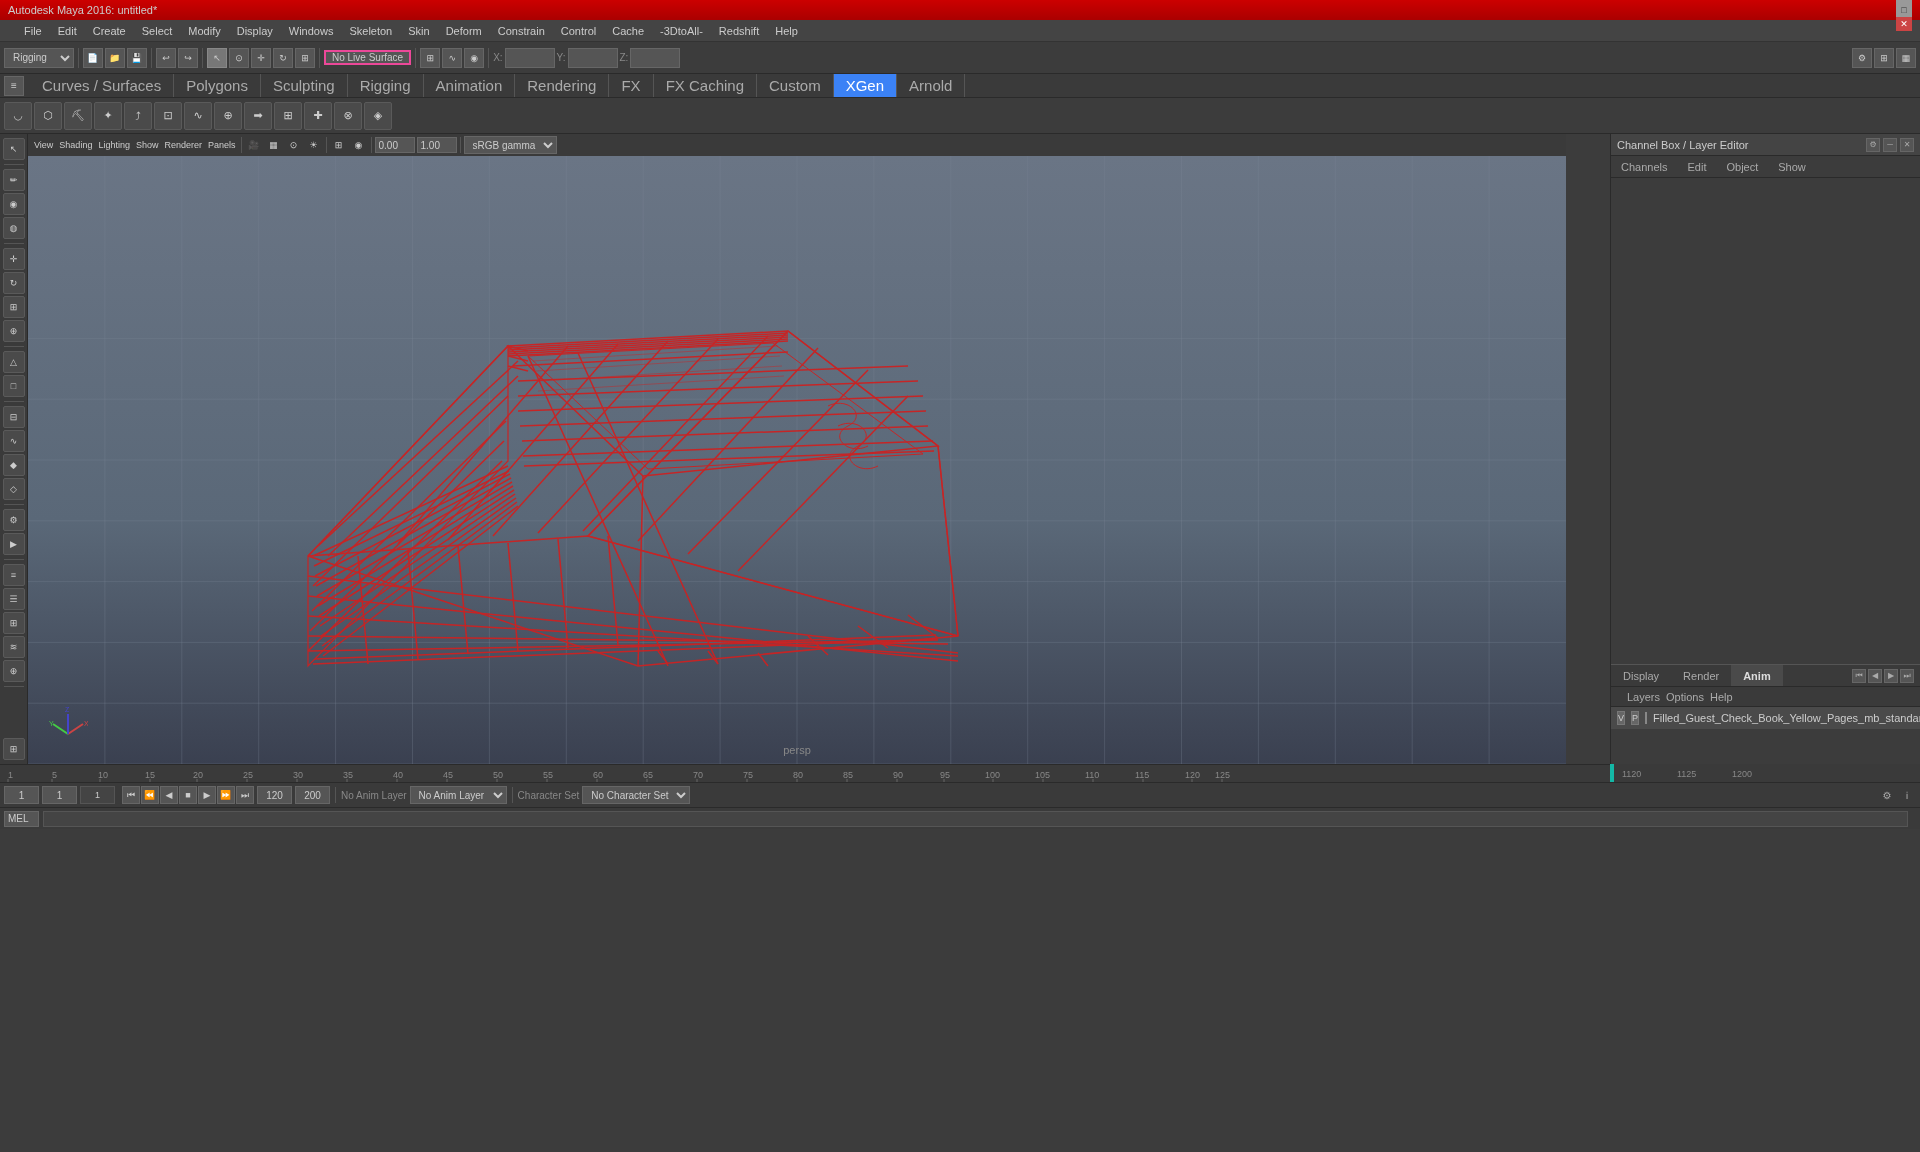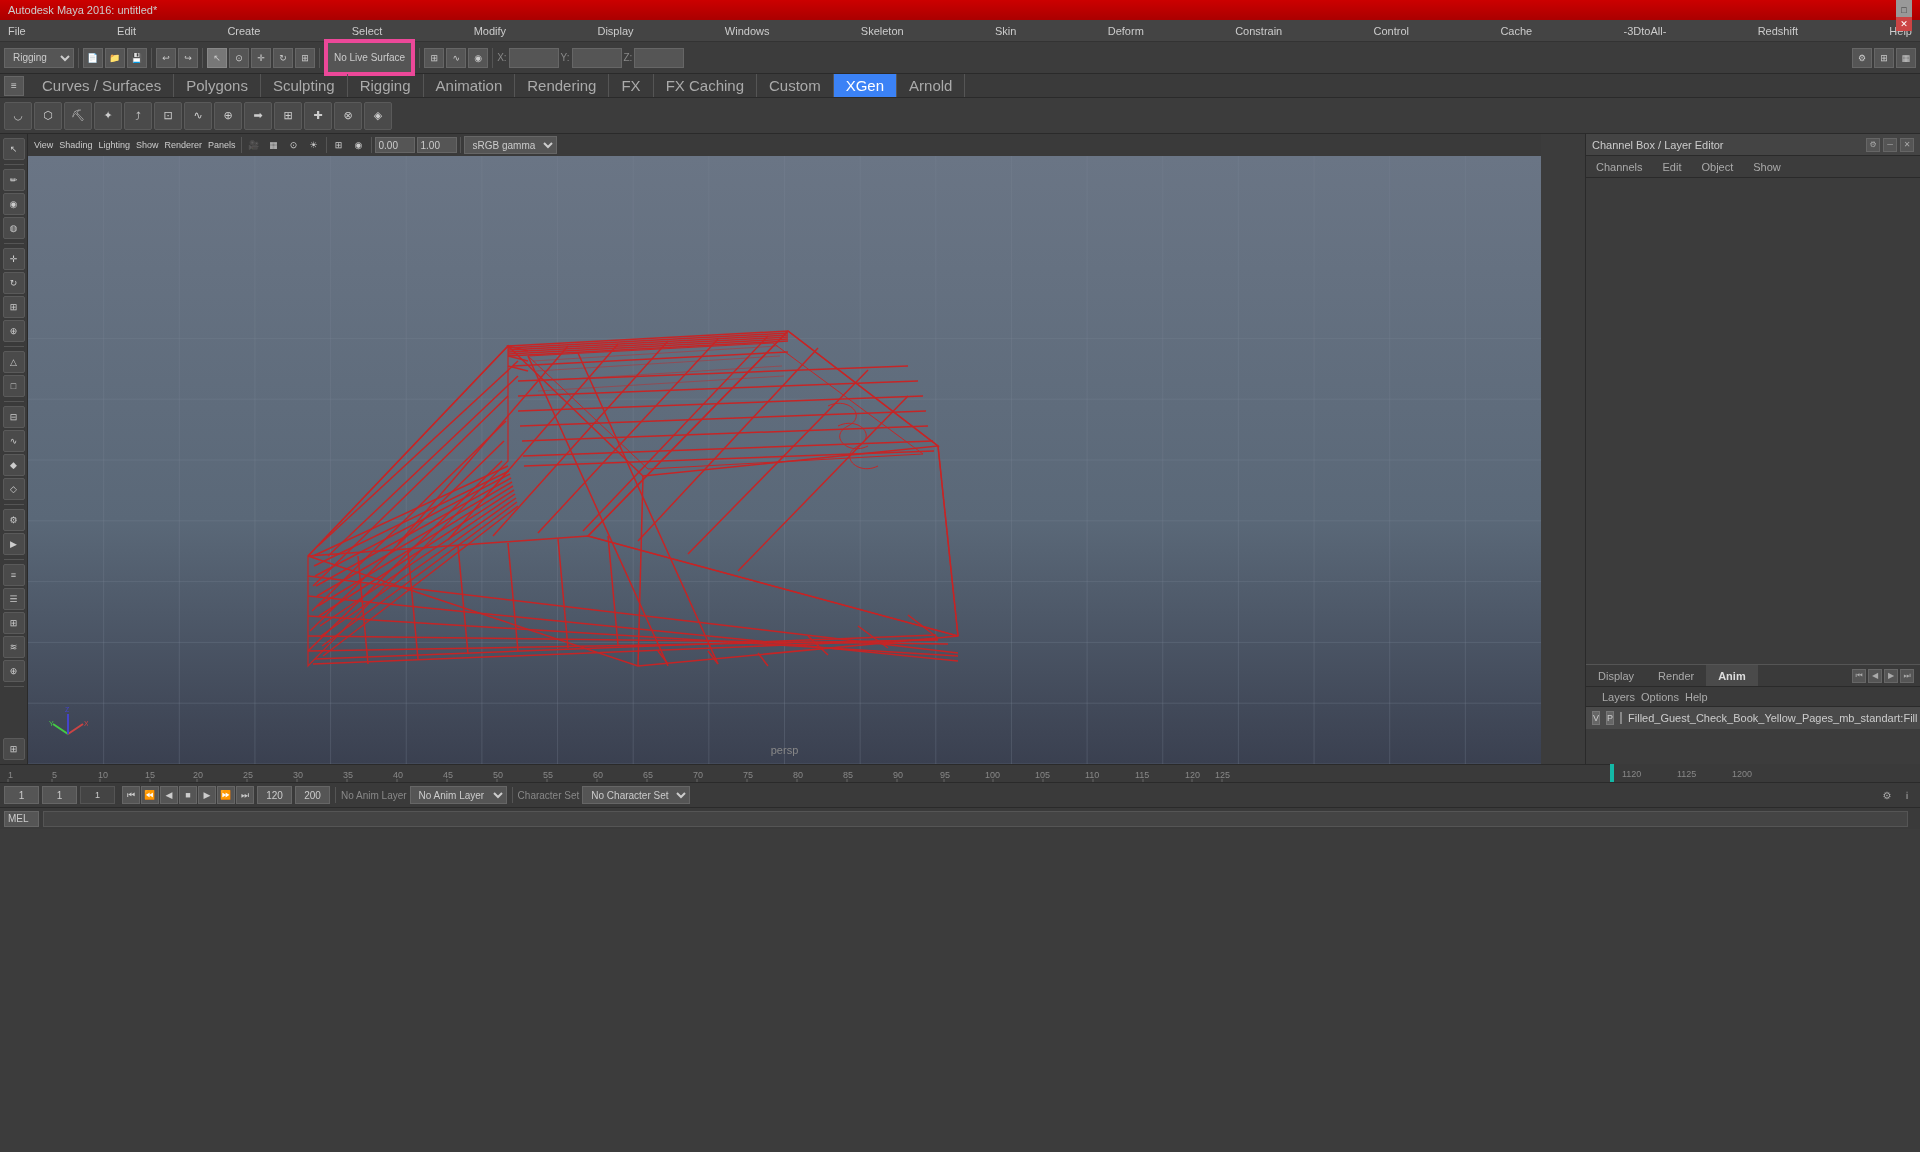--- a/index.html
+++ b/index.html
@@ -40,23 +40,22 @@
     }
     .title-btn.close { background: #cc4444; color: white; }
 
     
     #menu-bar {
       width: 100%;
       height: 22px;
       background: #444;
       display: flex;
       align-items: center;
-      padding: 0 0;
+      padding: 0 16px;
       border-bottom: 1px solid #333;
-      justify-content: space-between;
     }
     .menu-item {
       padding: 2px 8px;
       color: #ccc;
       font-size: 11px;
       cursor: pointer;
       height: 100%;
       display: flex;
       align-items: center;
     }
@@ -104,23 +103,23 @@
       height: 20px;
       width: 50px;
       background: #555;
       border: 1px solid #666;
       color: #ccc;
       font-size: 10px;
       padding: 0 4px;
       text-align: center;
     }
     .no-live-surface-btn {
-      height: 37px;
-      background: #555;
-      border: 4px solid #ec4899;
+      height: 15px;
+      background: #555;
+      border: 2px solid #ec4899;
       color: #ccc;
       font-size: 10px;
       padding: 0 6px;
       cursor: pointer;
       display: flex;
       align-items: center;
     }
 
     
     #module-tabs {
@@ -296,21 +295,21 @@
       position: absolute;
       bottom: 8px;
       left: 50%;
       transform: translateX(-50%);
       color: #888;
       font-size: 11px;
     }
 
     
     #right-panel {
-      width: 335px;
+      width: 310px;
       background: #b91c1c;
       border-left: 1px solid #2a2a2a;
       display: flex;
       flex-direction: column;
       margin-left: 44px;
     }
     #channel-box-header {
       height: 22px;
       background: #444;
       display: flex;

